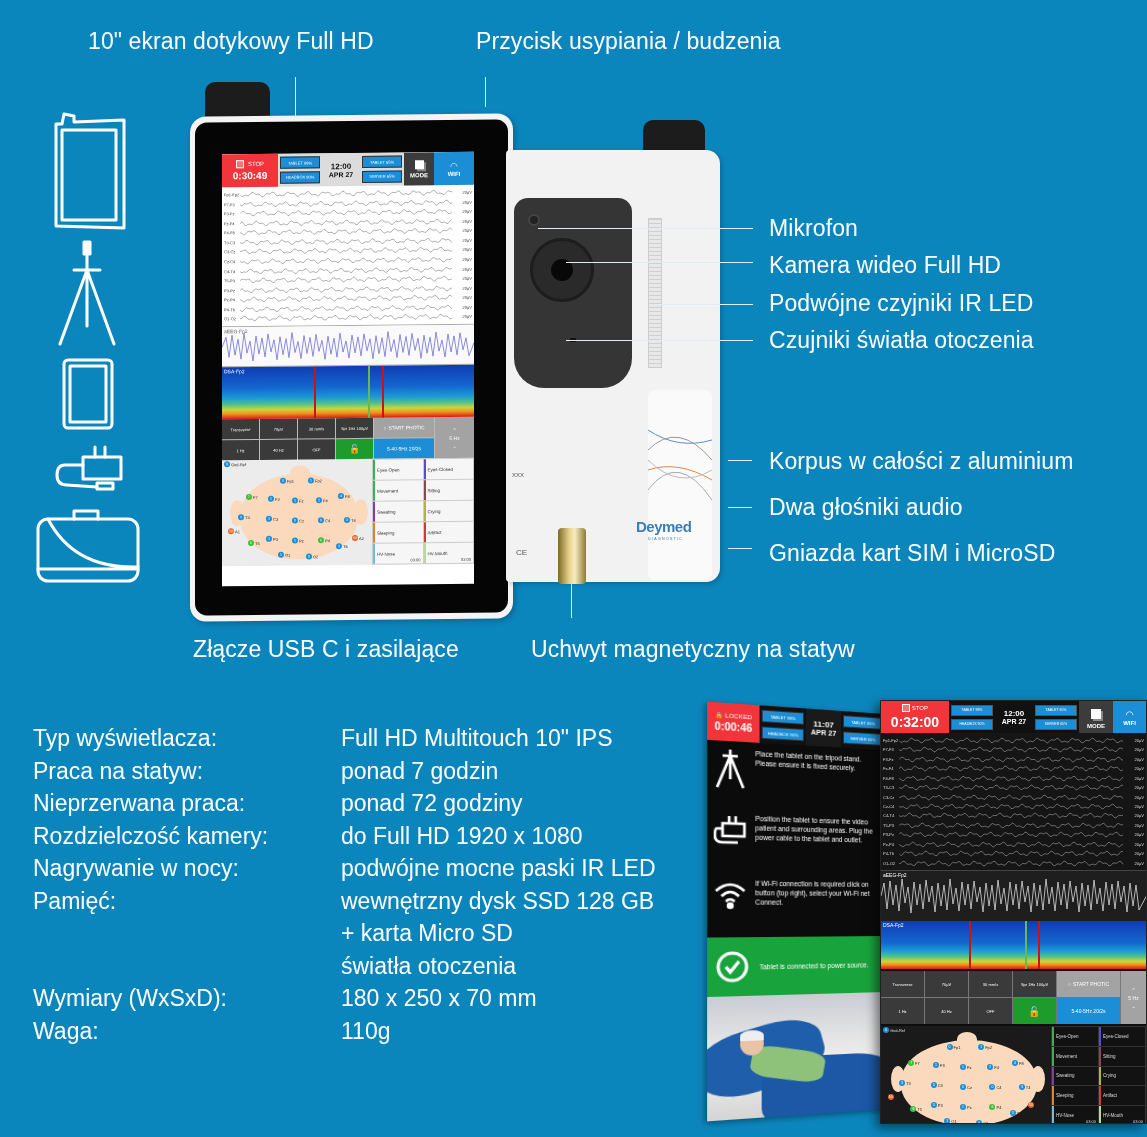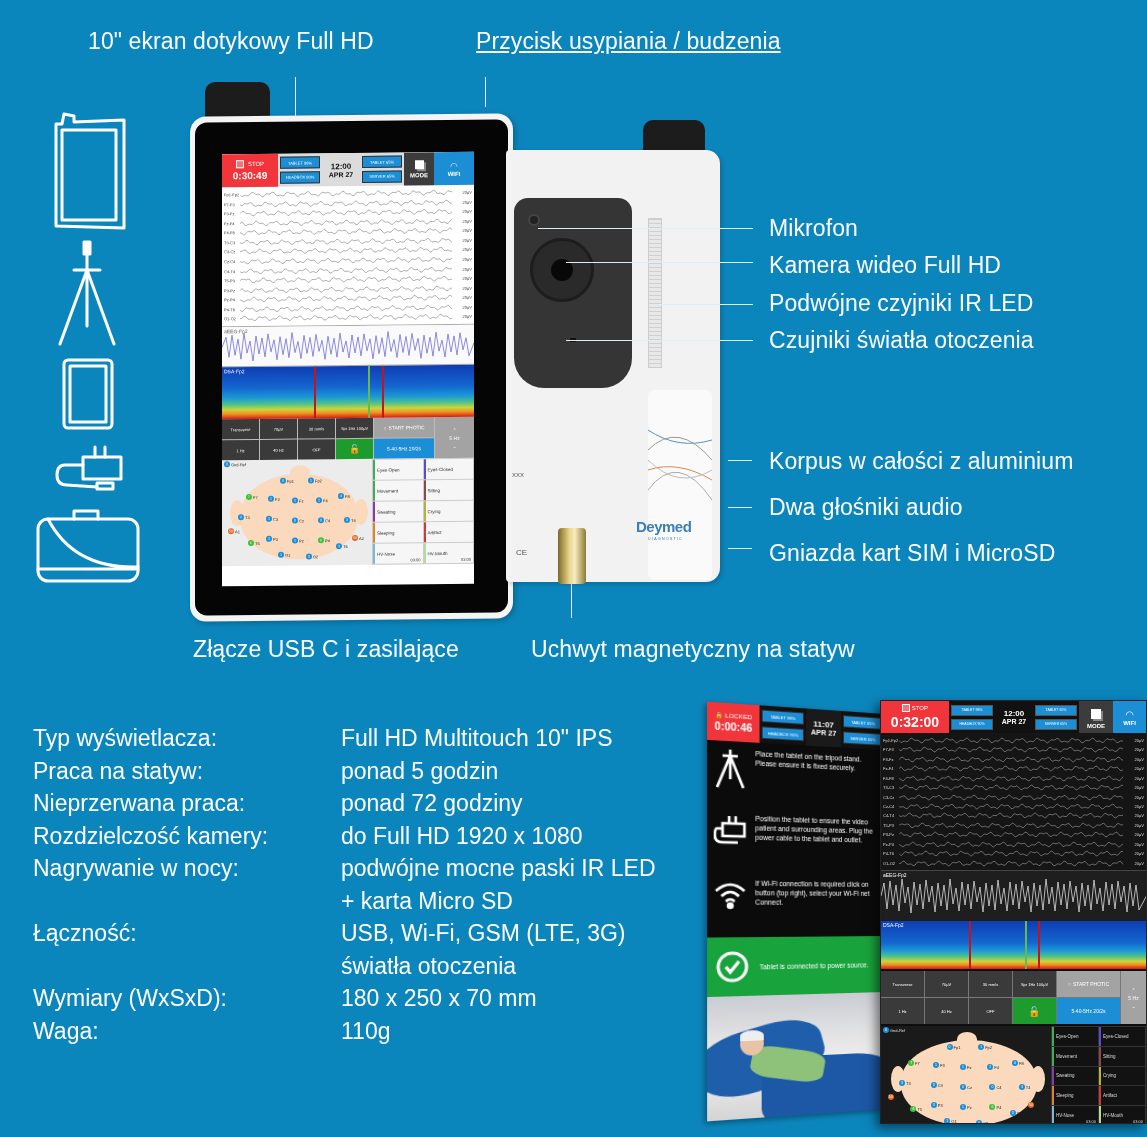--- a/index.html
+++ b/index.html
@@ -128,21 +128,21 @@
   .mr-bottom { display: flex; height: 100px; background: #1a1a1a; margin-top: 2px; }
   .mr-bottom .events { background: #333; }
   .mr-bottom .ev { background: #121212; color: #ddd; }
 
   svg.wave { position: absolute; left: 18px; top: 0; }
 </style>
 </head>
 <body>
 
 <div class="abs callout" style="left:88px;top:28px;">10" ekran dotykowy Full HD</div>
-<div class="abs callout" style="left:476px;top:28px;text-decoration:underline;">Przycisk usypiania / budzenia</div>
+<div class="abs callout" style="left:476px;top:28px;">Przycisk usypiania / budzenia</div>
 <div class="line-v" style="left:295px;top:77px;height:90px;"></div>
 <div class="line-v" style="left:485px;top:77px;height:30px;"></div>
 
 <div class="abs callout" style="left:769px;top:215px;">Mikrofon</div>
 <div class="abs callout" style="left:769px;top:252px;">Kamera wideo Full HD</div>
 <div class="abs callout" style="left:769px;top:290px;">Podwójne czyjniki IR LED</div>
 <div class="abs callout" style="left:769px;top:327px;">Czujniki światła otoczenia</div>
 <div class="abs callout" style="left:769px;top:448px;">Korpus w całości z aluminium</div>
 <div class="abs callout" style="left:769px;top:494px;">Dwa głośniki audio</div>
 <div class="abs callout" style="left:769px;top:540px;">Gniazda kart SIM i MicroSD</div>
@@ -534,41 +534,41 @@
 <div class="line-h" style="left:728px;top:507px;width:24px;"></div>
 <div class="line-h" style="left:728px;top:548px;width:24px;"></div>
 
 <div class="specs" id="specs">
     <div class="spec-row">
       <div class="spec-k">Typ wyświetlacza:</div>
       <div>Full HD Multitouch 10" IPS</div>
     </div>
     <div class="spec-row">
       <div class="spec-k">Praca na statyw:</div>
-      <div>ponad 5 godzin</div>
+      <div>ponad 7 godzin</div>
     </div>
     <div class="spec-row">
       <div class="spec-k">Nieprzerwana praca:</div>
       <div>ponad 72 godziny</div>
     </div>
     <div class="spec-row">
       <div class="spec-k">Rozdzielczość kamery:</div>
       <div>do Full HD 1920 x 1080</div>
     </div>
     <div class="spec-row">
       <div class="spec-k">Nagrywanie w nocy:</div>
       <div>podwójne mocne paski IR LED</div>
     </div>
     <div class="spec-row">
+      <div class="spec-k">Pamięć:</div>
+      <div>wewnętrzny dysk SSD 128 GB</div>
+    </div>
+    <div class="spec-row">
       <div class="spec-k"></div>
       <div>+ karta Micro SD</div>
-    </div>
-    <div class="spec-row">
-      <div class="spec-k">Łączność:</div>
-      <div>USB, Wi-Fi, GSM (LTE, 3G)</div>
     </div>
     <div class="spec-row">
       <div class="spec-k"></div>
       <div>światła otoczenia</div>
     </div>
     <div class="spec-row">
       <div class="spec-k">Wymiary (WxSxD):</div>
       <div>180  x 250 x 70 mm</div>
     </div>
     <div class="spec-row">

